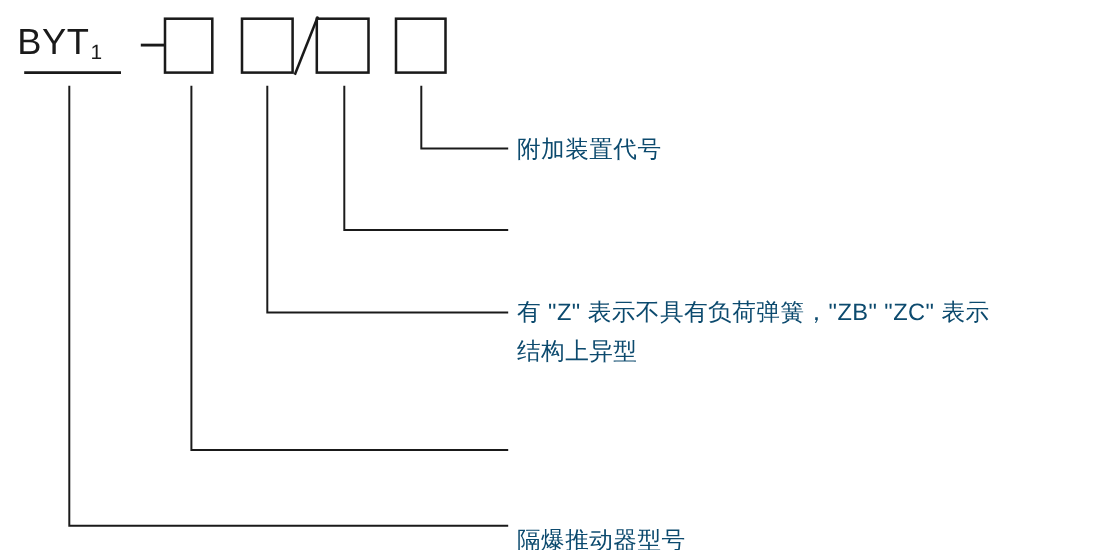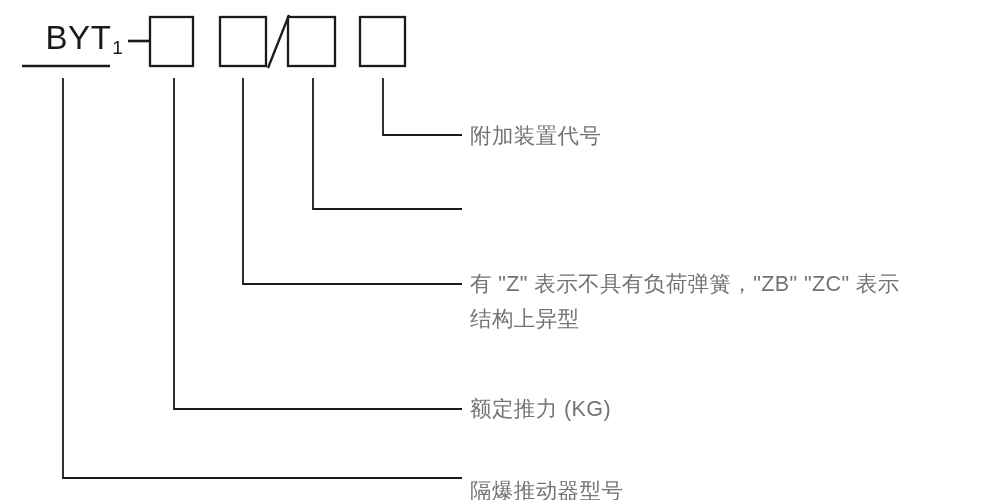--- a/index.html
+++ b/index.html
@@ -17,21 +17,21 @@
   }
   #diagram-svg {
     position: absolute;
     left: 0;
     top: 0;
     width: 1000px;
     height: 500px;
   }
   .model-code {
     position: absolute;
-    left: 34px;
+    left: 4px;
     top: 18px;
     width: 100px;
     text-align: center;
     font-size: 33px;
     line-height: 40px;
     color: #1a1a1a;
     letter-spacing: 0.5px;
     white-space: nowrap;
   }
   .model-code .sub {
@@ -39,21 +39,21 @@
     vertical-align: baseline;
     position: relative;
     top: 5px;
     left: 1px;
   }
   .callout-label {
     position: absolute;
     left: 470px;
     font-size: 21.5px;
     line-height: 35px;
-    color: #737373;
+    color: #0c4a6e;
     white-space: pre-line;
     letter-spacing: 0.4px;
   }
   #label-0 { top: 119px; }
   #label-1 { top: 193px; }
   #label-2 { top: 267px; }
   #label-3 { top: 392px; }
   #label-4 { top: 474px; text-align: right; }
 </style>
 </head>
@@ -88,17 +88,16 @@
   <div class="model-code">
     <span>BYT</span><span class="sub">1</span>
   </div>
 
   <div class="callout-label" id="label-0">附加装置代号</div>
 
 
   <div class="callout-label" id="label-2">有 "Z" 表示不具有负荷弹簧，"ZB" "ZC" 表示
 结构上异型</div>
 
-  <div class="callout-label" id="label-3">额定推力 (KG)</div>
 
   <div class="callout-label" id="label-4">隔爆推动器型号</div>
 
 </div>
 
 </body></html>

